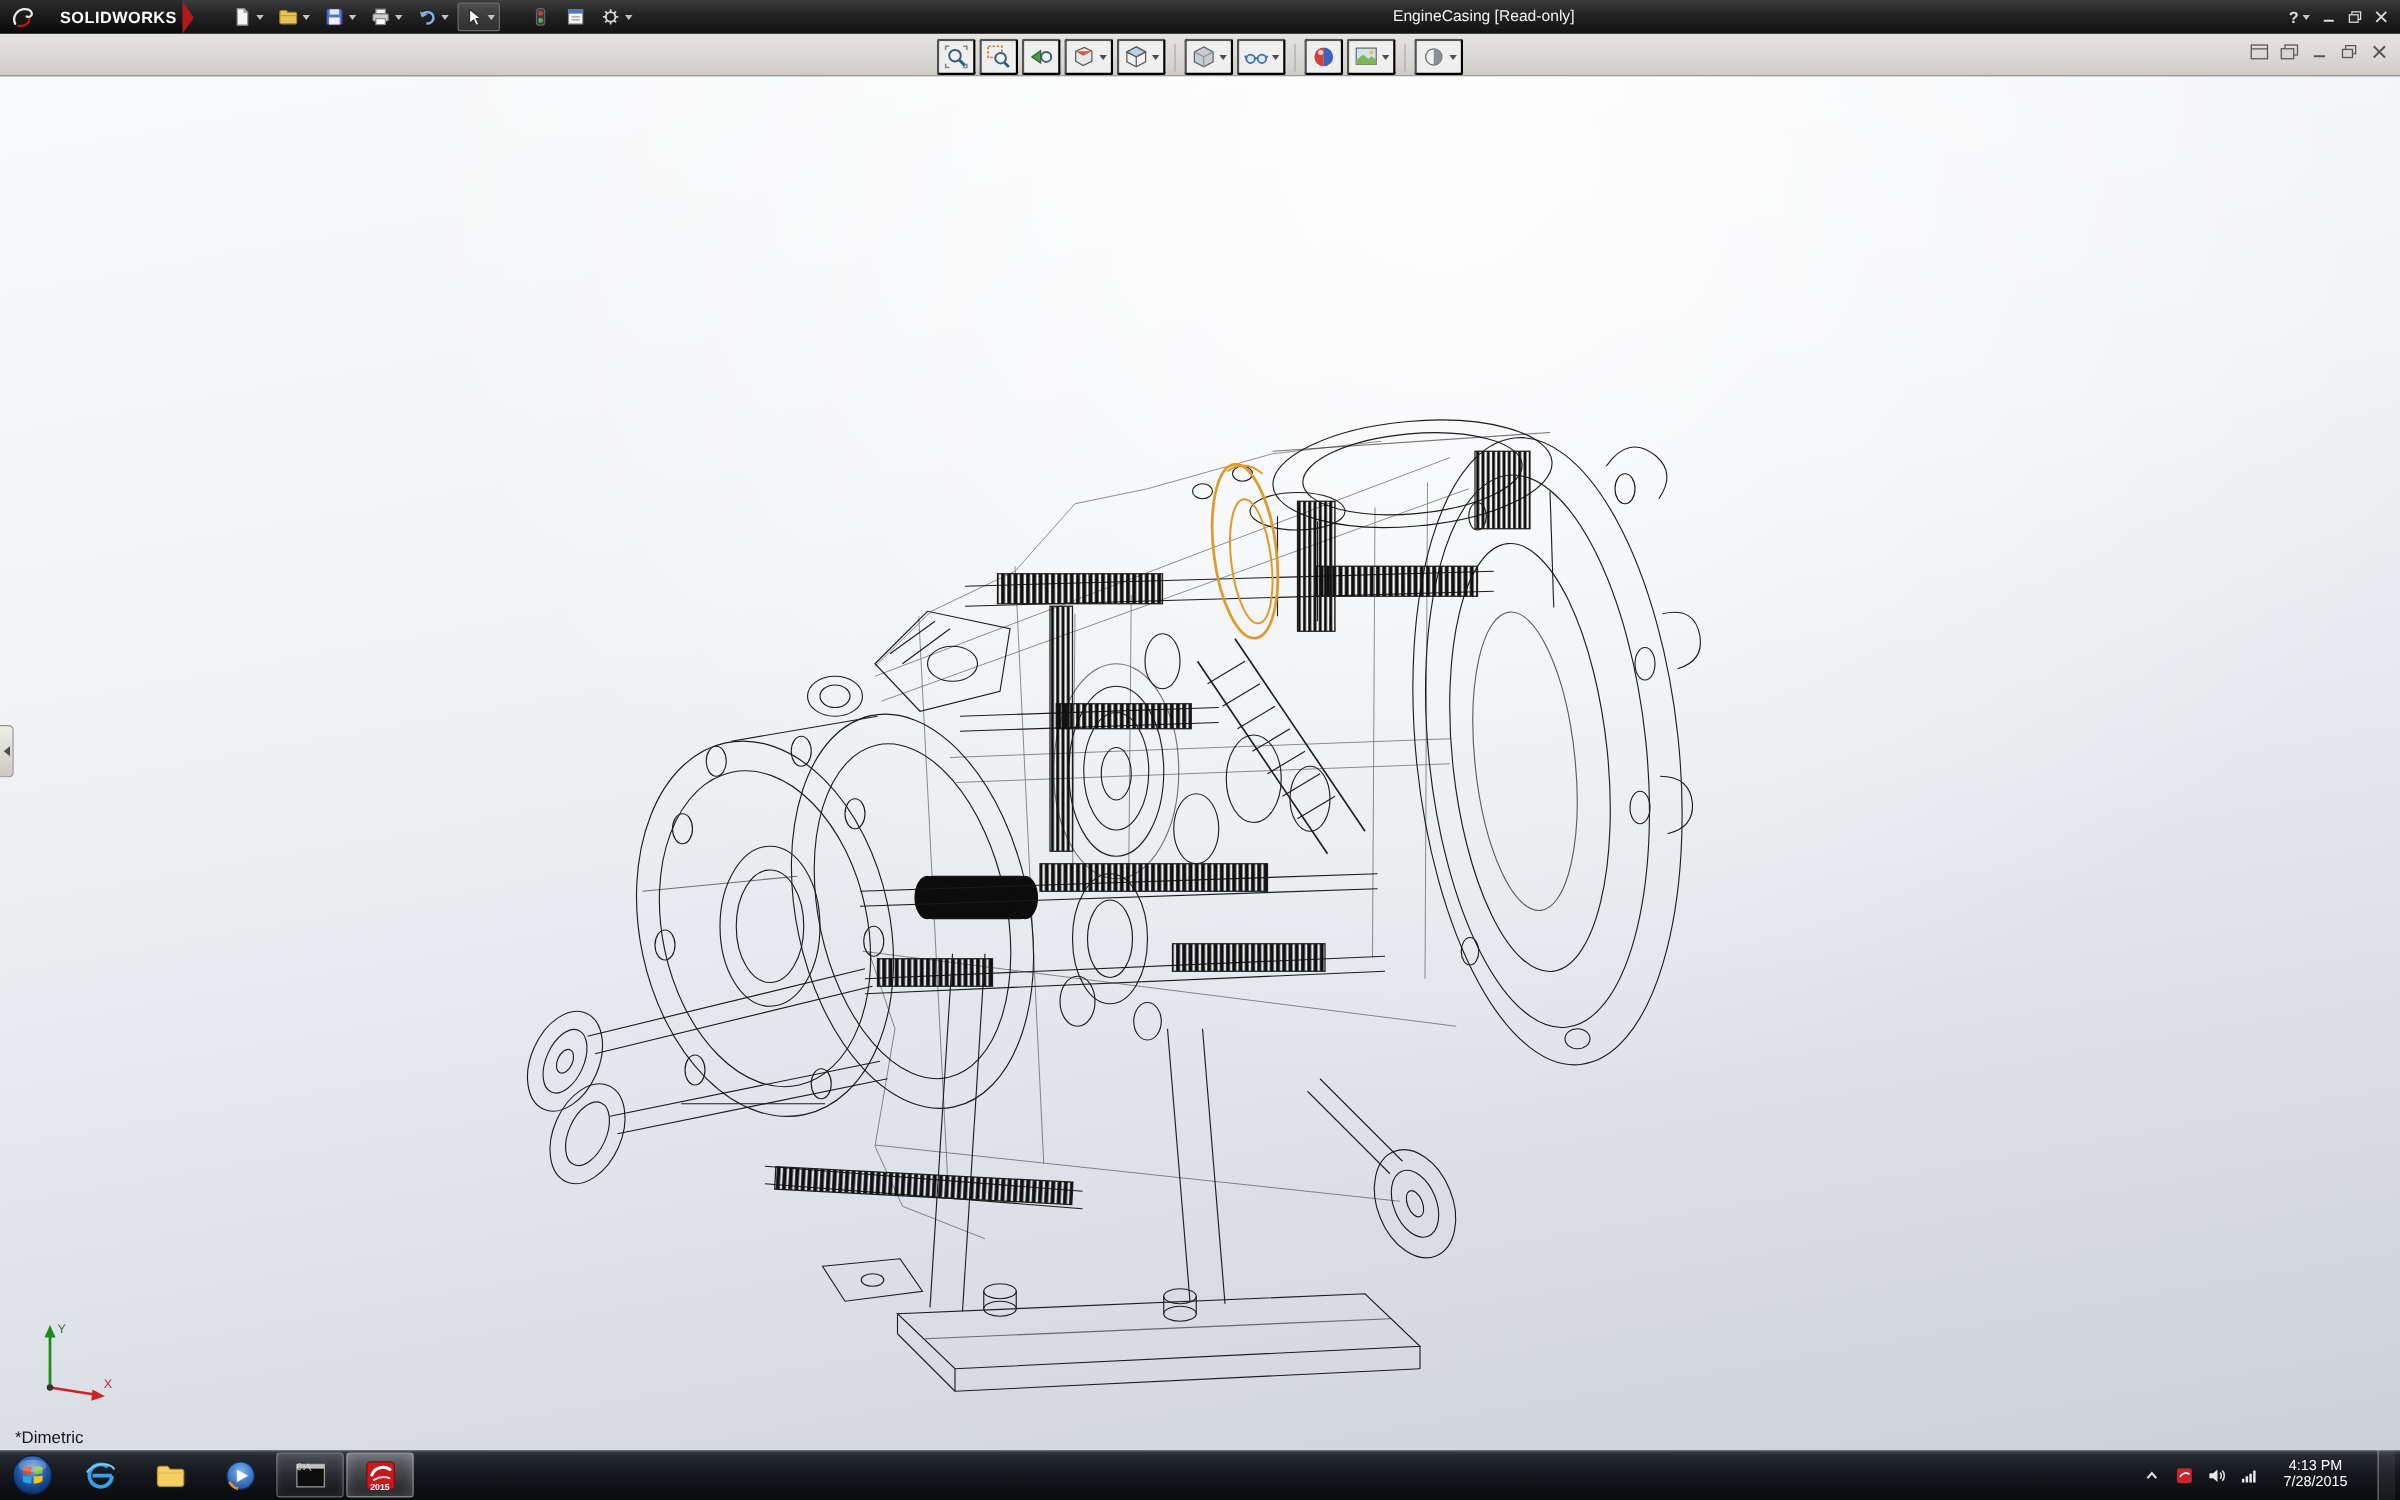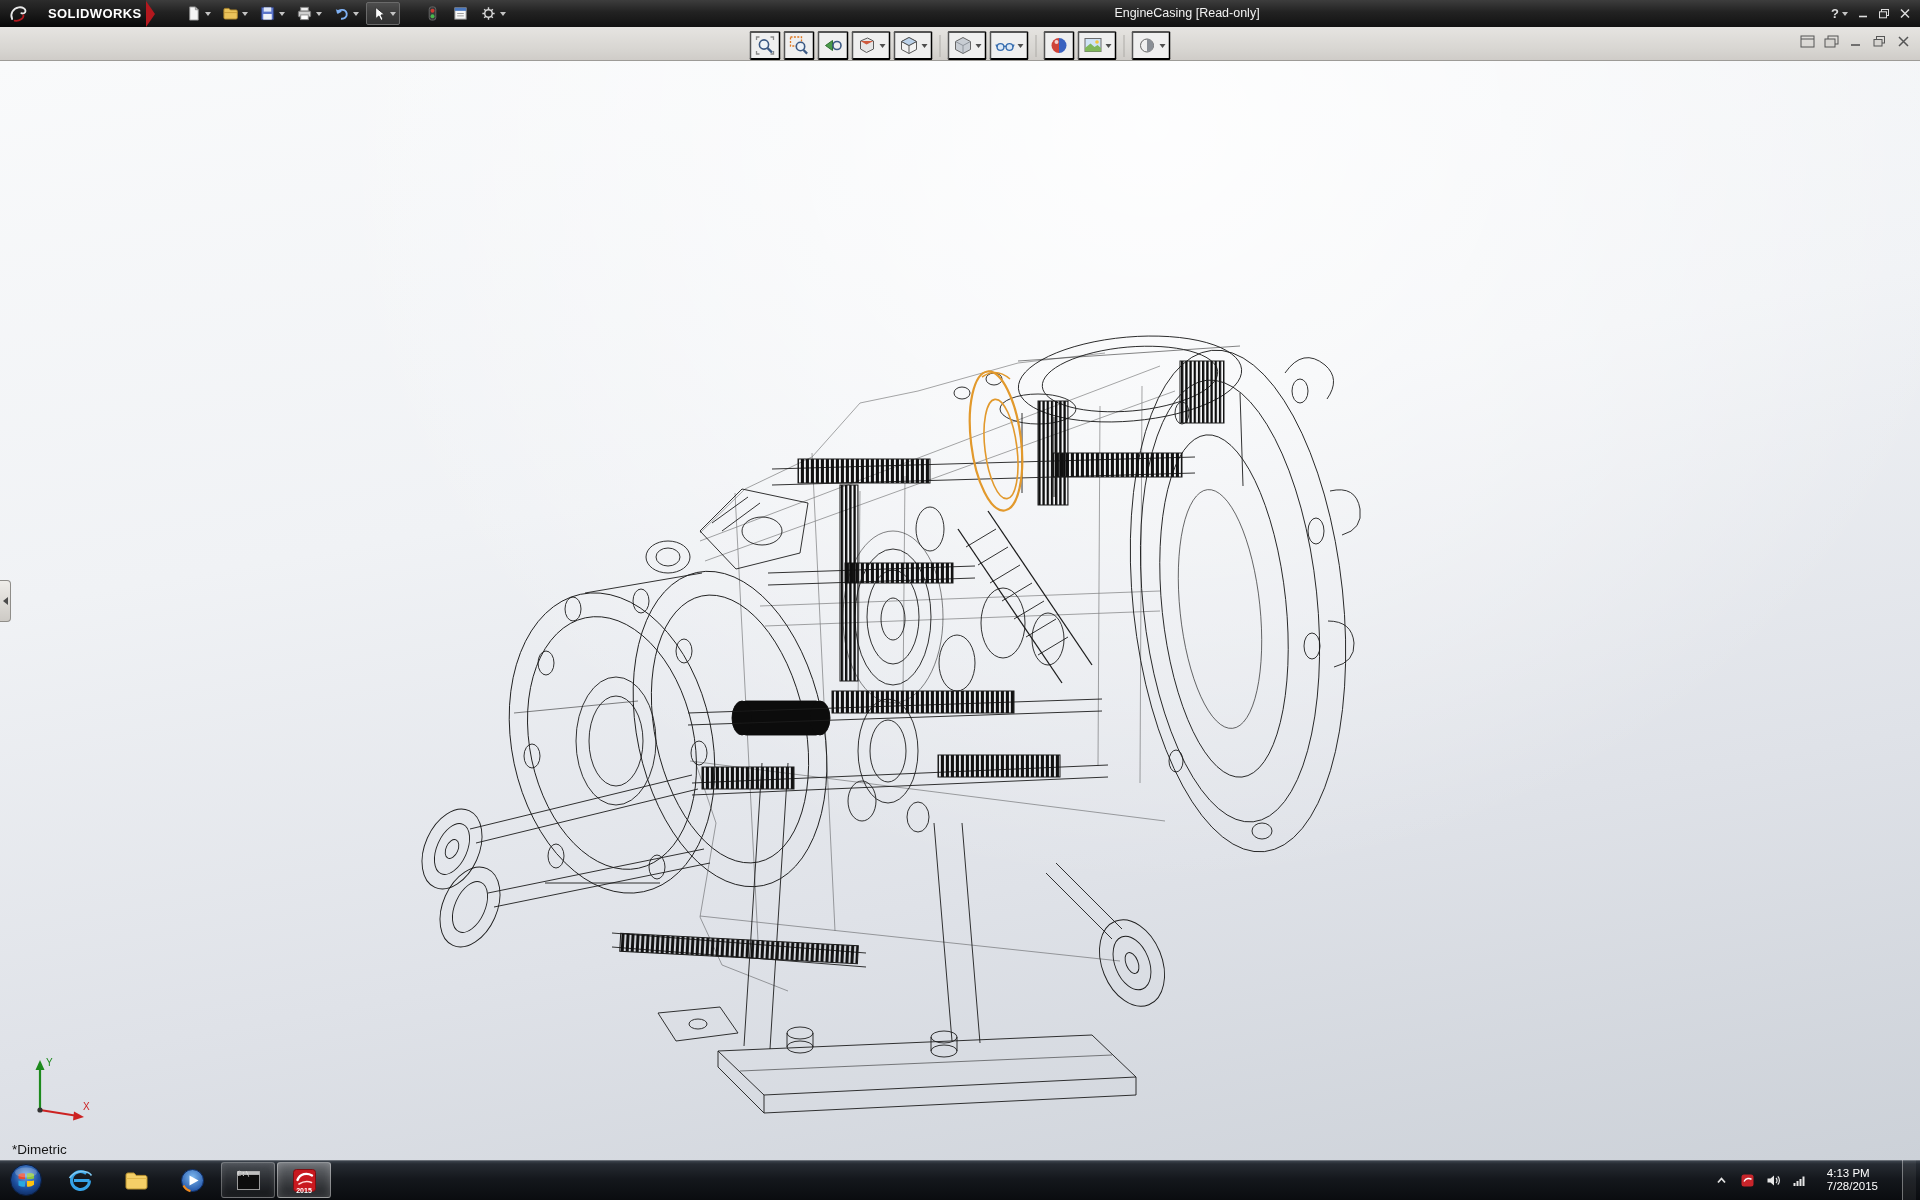--- a/index.html
+++ b/index.html
@@ -103,21 +103,21 @@
     border-color:rgba(255,255,255,.42);
     background:linear-gradient(rgba(255,255,255,.30), rgba(255,255,255,.08));
     box-shadow:inset 0 0 9px rgba(255,255,255,.22);
   }
   .cmd-text { position:absolute; left:15px; top:7px; font-family:"DejaVu Sans Mono", monospace;
     font-size:7px; color:#e4e4e4; }
   .sw-badge { position:absolute; left:0; right:0; bottom:3px; text-align:center;
     font-size:7px; font-weight:bold; color:#fff; }
   .tray { margin-left:auto; display:flex; align-items:center; gap:11px; padding-right:4px; }
   .tray-icon svg { width:15px; height:15px; display:block; }
-  .clock { color:#fff; font-size:11.5px; line-height:13.5px; padding:0 9px; }
+  .clock { text-align:center; color:#fff; font-size:11.5px; line-height:13.5px; padding:0 9px; }
   .show-desktop { width:14px; height:40px; margin-left:4px;
     border-left:1px solid rgba(255,255,255,.38); background:rgba(255,255,255,.06); }
 </style>
 </head>
 <body>
 
 <div class="screen">
 
   <header class="titlebar">
     <div class="brand">

